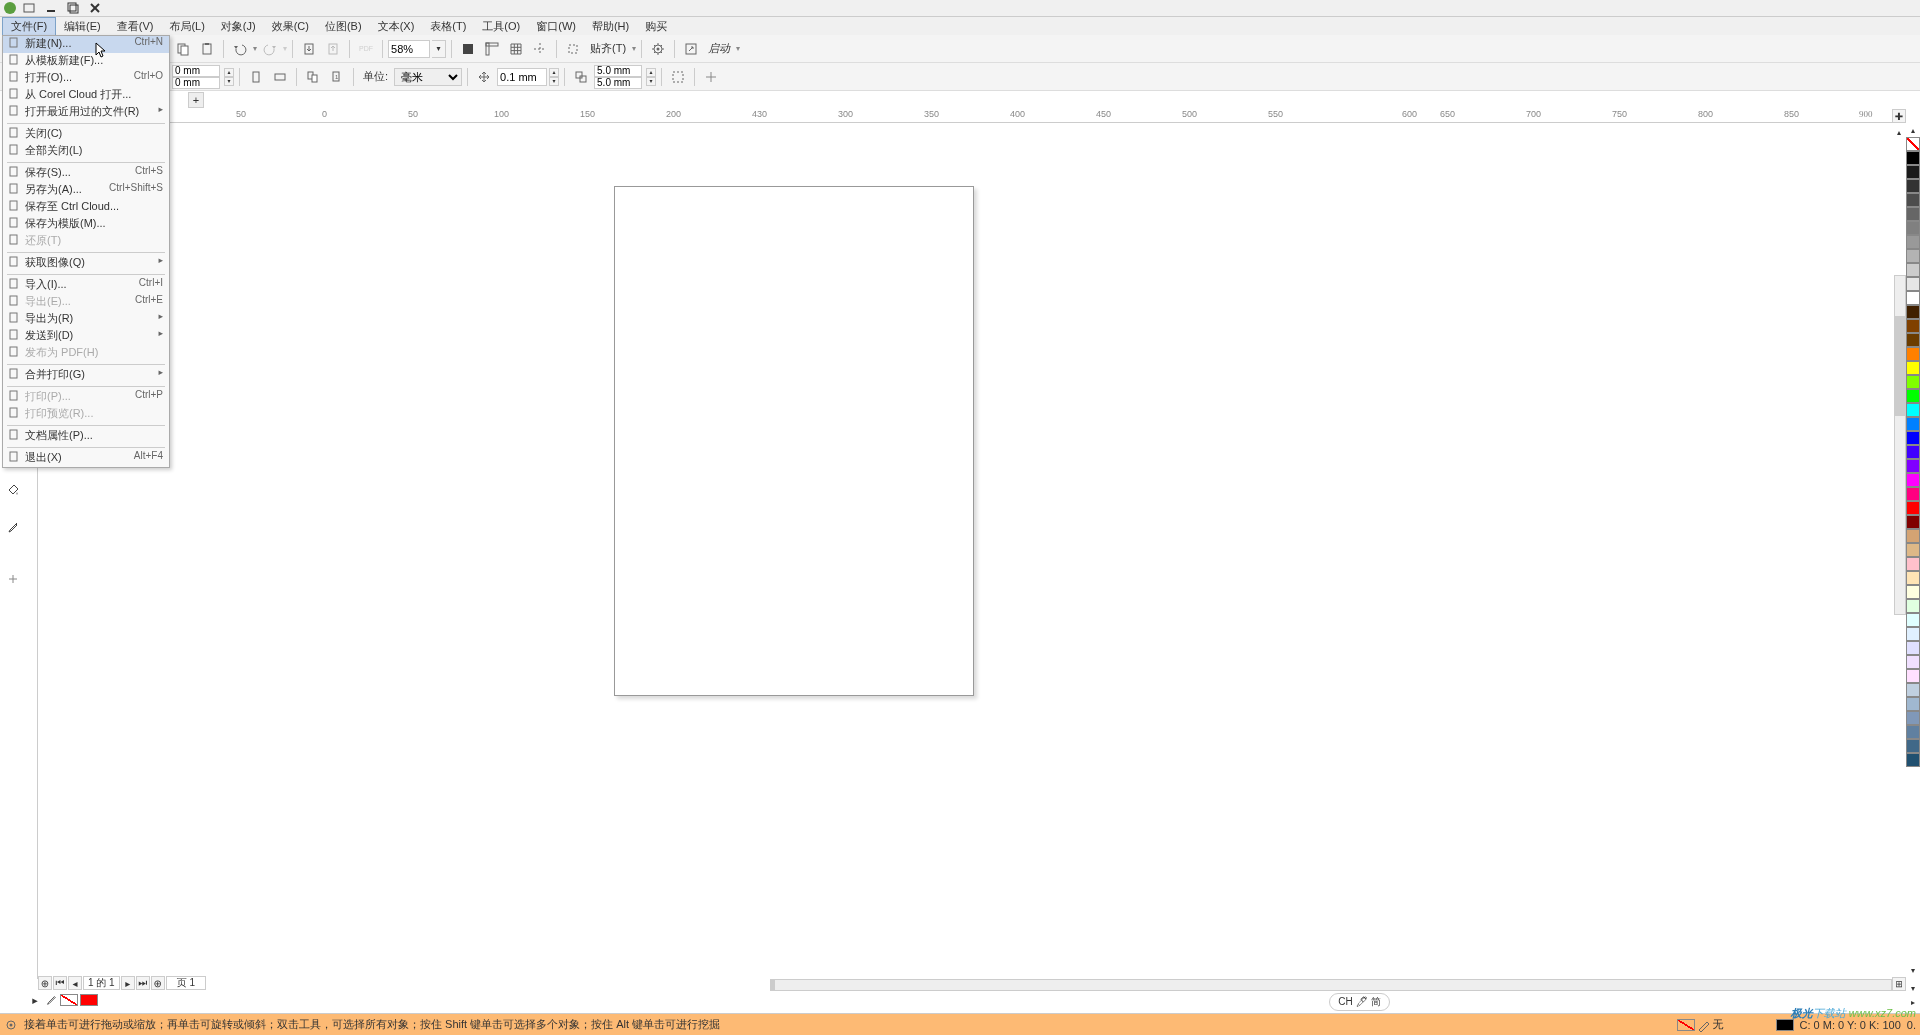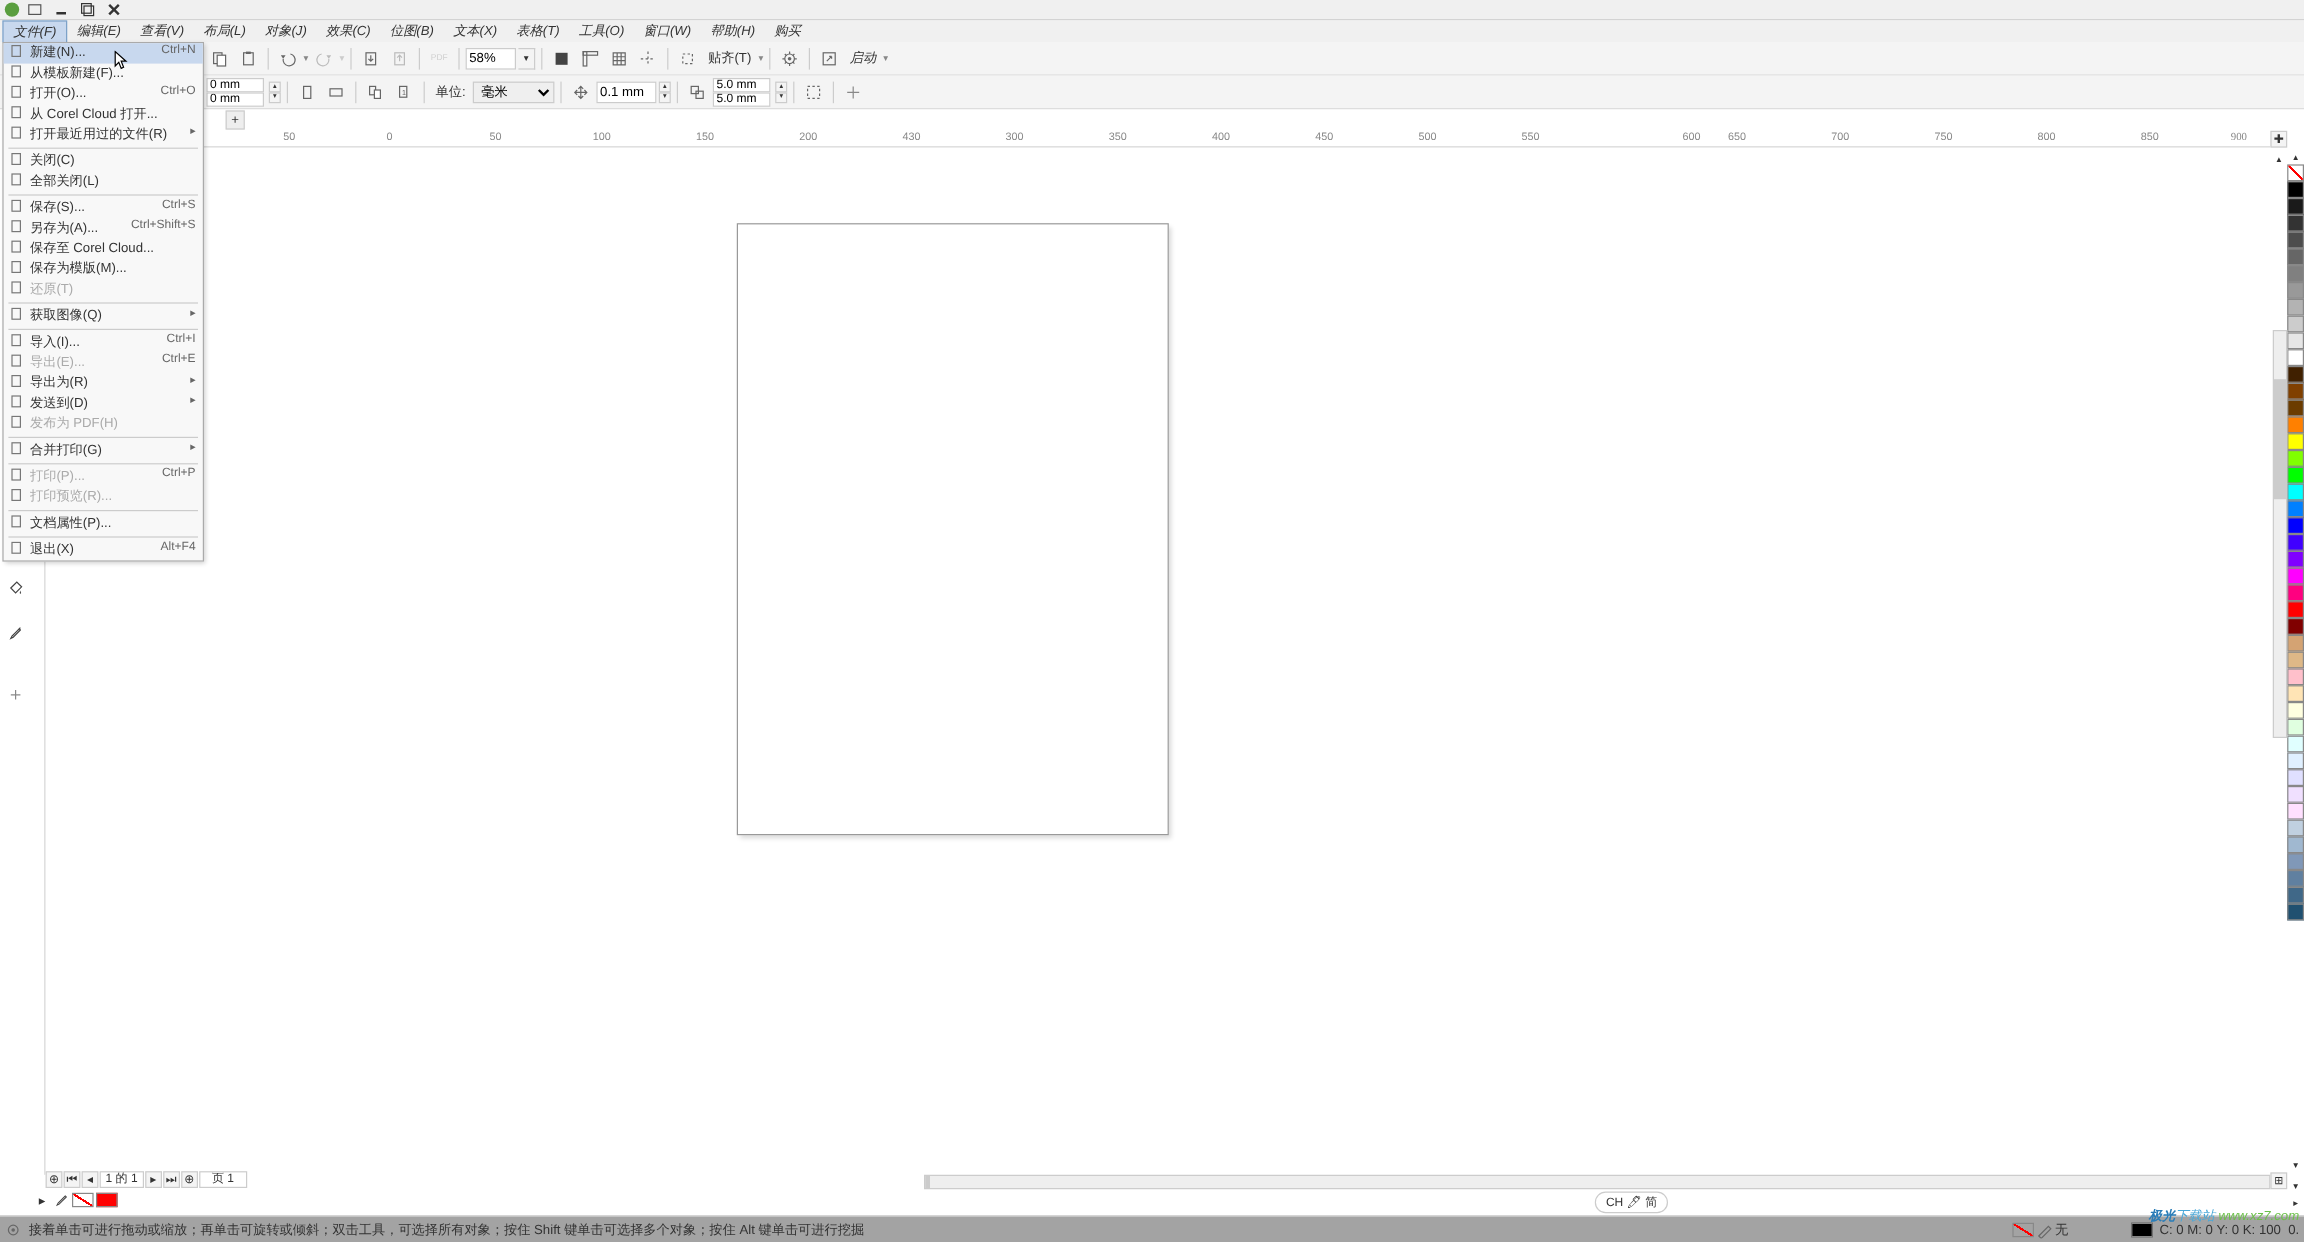--- a/index.html
+++ b/index.html
@@ -6,21 +6,21 @@
 body { background: #fff; font-size: 11px; color: #333; overflow: hidden; width: 1920px; height: 1035px; position: relative; }
 
 
 .titlebar { height: 17px; background: #f0f0f0; border-bottom: 1px solid #ccc; display: flex; align-items: center; padding: 0 4px; }
 .titlebar .logo { width: 12px; height: 12px; background: #5a9e3f; border-radius: 50%; margin-right: 4px; }
 .titlebar .title-text { flex: 1; font-size: 11px; color: #333; }
 .titlebar .win-btns { display: flex; gap: 4px; }
 .titlebar .win-btn { width: 18px; height: 14px; display: flex; align-items: center; justify-content: center; cursor: pointer; }
 
 
-.menubar { height: 18px; background: #f0f0f0; display: flex; align-items: flex-start; padding: 0 2px; font-style: italic; }
+.menubar { height: 18px; background: #f0f0f0; display: flex; align-items: center; padding: 0 2px; }
 .menu-item { padding: 1px 8px; cursor: pointer; font-size: 11px; }
 .menu-item.active { background: #c8d8ee; border: 1px solid #7da2c8; }
 
 
 .toolbar { height: 28px; background: #f4f4f4; border-bottom: 1px solid #ddd; display: flex; align-items: center; padding: 0 4px; gap: 2px; }
 .tool-btn { width: 22px; height: 22px; display: flex; align-items: center; justify-content: center; cursor: pointer; border: 1px solid transparent; }
 .tool-sep { width: 1px; height: 18px; background: #ccc; margin: 0 3px; }
 .zoom-input { width: 42px; height: 18px; font-size: 11px; padding: 0 2px; border: 1px solid #ccc; }
 .zoom-dd { width: 14px; height: 18px; border: 1px solid #ccc; border-left: none; display:flex; align-items:center; justify-content:center; }
 .text-label { font-size: 11px; color: #333; margin: 0 4px; }
@@ -72,21 +72,21 @@
 .pagenav .pn-btn { width: 14px; height: 14px; border: 1px solid #ccc; display:flex; align-items:center; justify-content:center; cursor:pointer; background: #f4f4f4; }
 .pagenav .pn-info { border: 1px solid #ccc; padding: 0 4px; height: 14px; line-height: 12px; }
 .pagenav .pn-tab { border: 1px solid #ccc; padding: 0 10px; height: 14px; line-height: 12px; background: #fff; }
 
 
 .colorstrip { position: absolute; left: 28px; bottom: 28px; height: 14px; display: flex; align-items: center; gap: 2px; }
 .colorstrip .cs-btn { width: 14px; height: 14px; display:flex;align-items:center;justify-content:center; }
 .colorstrip .cs-sw { width: 18px; height: 12px; border: 1px solid #888; }
 
 
-.statusbar { position: absolute; left: 0; right: 0; bottom: 0; height: 22px; background: #a3a3a3; border-top: 1px solid #ccc; display: flex; align-items: center; padding: 0 4px; font-size: 11px; gap: 6px; }
+.statusbar { position: absolute; left: 0; right: 0; bottom: 0; height: 22px; background: #fdba74; border-top: 1px solid #ccc; display: flex; align-items: center; padding: 0 4px; font-size: 11px; gap: 6px; }
 .statusbar .st-left { flex: 1; display: flex; align-items: center; gap: 6px; }
 .statusbar .st-right { display: flex; align-items: center; gap: 6px; }
 .ime-badge { position: absolute; right: 530px; bottom: 24px; border: 1px solid #ccc; border-radius: 10px; padding: 1px 8px; font-size: 10px; background: #fff; }
 .fill-outline { display: flex; align-items: center; gap: 2px; }
 .fill-sw { width: 18px; height: 12px; border: 1px solid #888; position: relative; }
 .fill-sw.none::after { content:""; position:absolute; inset:0; background: linear-gradient(to top right, transparent 45%, red 45%, red 55%, transparent 55%); }
 .watermark { position: absolute; right: 4px; bottom: 14px; font-size: 11px; color: #4aa8d8; font-style: italic; }
 .watermark b { color: #2a7db8; }
 
 
@@ -405,21 +405,21 @@
       </span>
       <span class="dd-label">另存为(A)...</span>
       <span class="dd-shortcut">Ctrl+Shift+S</span>
     </div>
     <div class="dd-item">
       <span class="dd-icon">
         <svg width="12" height="12" viewBox="0 0 12 12">
           <rect x="2" y="1" width="7" height="9" fill="none" stroke="#777"></rect>
         </svg>
       </span>
-      <span class="dd-label">保存至 Corel Cloud...</span>
+      <span class="dd-label">保存至 Ctrl Cloud...</span>
     </div>
     <div class="dd-item">
       <span class="dd-icon">
         <svg width="12" height="12" viewBox="0 0 12 12">
           <rect x="2" y="1" width="7" height="9" fill="none" stroke="#777"></rect>
         </svg>
       </span>
       <span class="dd-label">保存为模版(M)...</span>
     </div>
     <div class="dd-item disabled">

